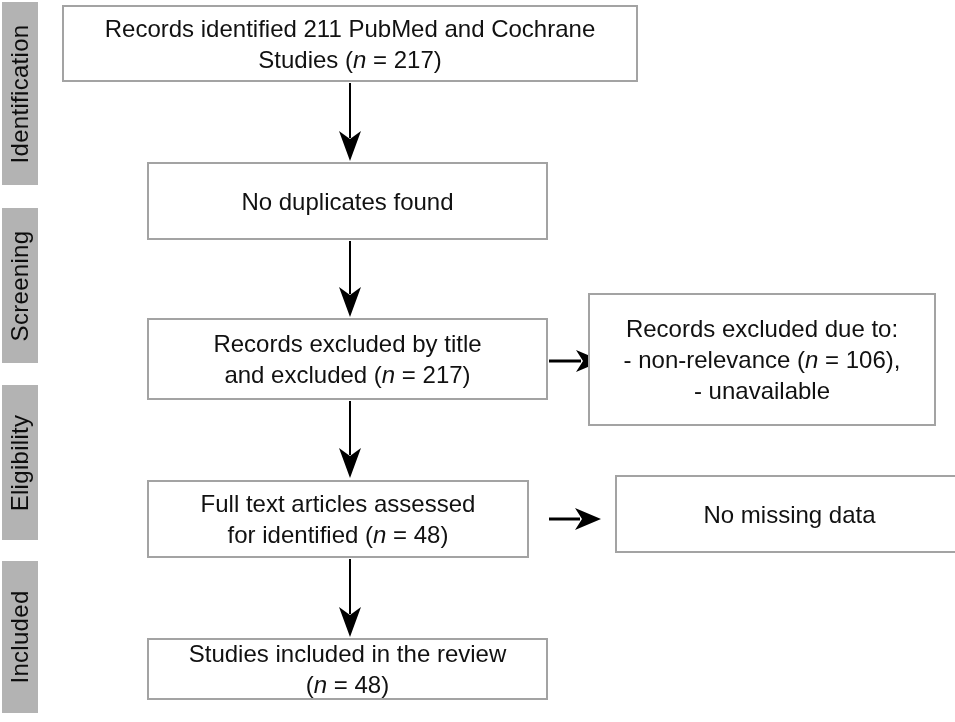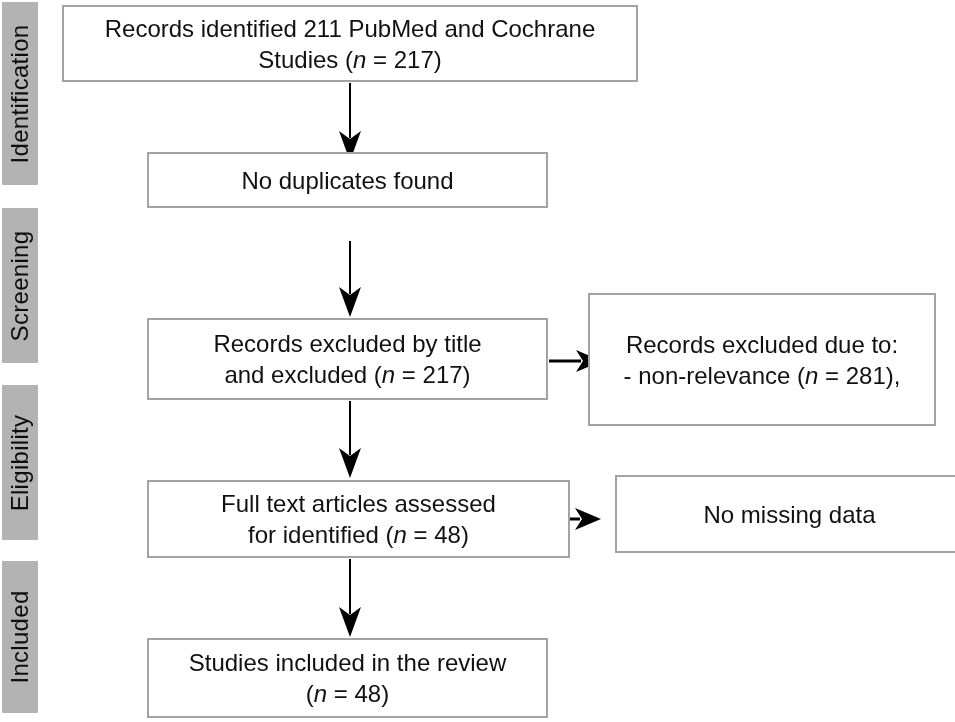--- a/index.html
+++ b/index.html
@@ -27,24 +27,24 @@
   .stage.s1{top:2px;height:183px;}
   .stage.s2{top:208px;height:155px;}
   .stage.s3{top:385px;height:155px;}
   .stage.s4{top:561px;height:152px;}
   .box{
     position:absolute;background:#fff;border:2px solid var(--boxborder);
     display:flex;flex-direction:column;justify-content:center;
     text-align:center;font-size:24px;line-height:31px;
   }
   .box.b1{left:62px;top:5px;width:576px;height:77px;}
-  .box.b2{left:147px;top:152px;width:401px;height:56px;}
+  .box.b2{left:147px;top:162px;width:401px;height:78px;}
   .box.b3{left:147px;top:318px;width:401px;height:82px;}
-  .box.b4{left:147px;top:480px;width:423px;height:78px;}
-  .box.b5{left:147px;top:638px;width:401px;height:80px;}
+  .box.b4{left:147px;top:480px;width:382px;height:78px;}
+  .box.b5{left:147px;top:638px;width:401px;height:62px;}
   .box.bx1{left:588px;top:293px;width:348px;height:133px;}
   .box.bx2{left:603px;top:475px;width:349px;height:78px;margin-left:12px;}
   .it{font-style:italic;}
 </style>
 </head>
 <body>
 
 <div class="canvas">
 
   <svg class="arrows" viewBox="0 0 955 722" aria-hidden="true">
@@ -90,21 +90,22 @@
     <div><span>No duplicates found</span></div>
   </div>
 
   <div class="box b3">
     <div><span>Records excluded by title</span></div>
     <div><span>and excluded (</span><span class="it">n</span><span> = 217)</span></div>
   </div>
 
   <div class="box bx1">
     <div><span>Records excluded due to:</span></div>
-    <div><span>- non-relevance (</span><span class="it">n</span><span> = 281),</span></div>
+    <div><span>- non-relevance (</span><span class="it">n</span><span> = 106),</span></div>
+    <div><span>- unavailable</span></div>
   </div>
 
   <div class="box b4">
     <div><span>Full text articles assessed</span></div>
     <div><span>for identified (</span><span class="it">n</span><span> = 48)</span></div>
   </div>
 
   <div class="box bx2">
     <div><span>No missing data</span></div>
   </div>

